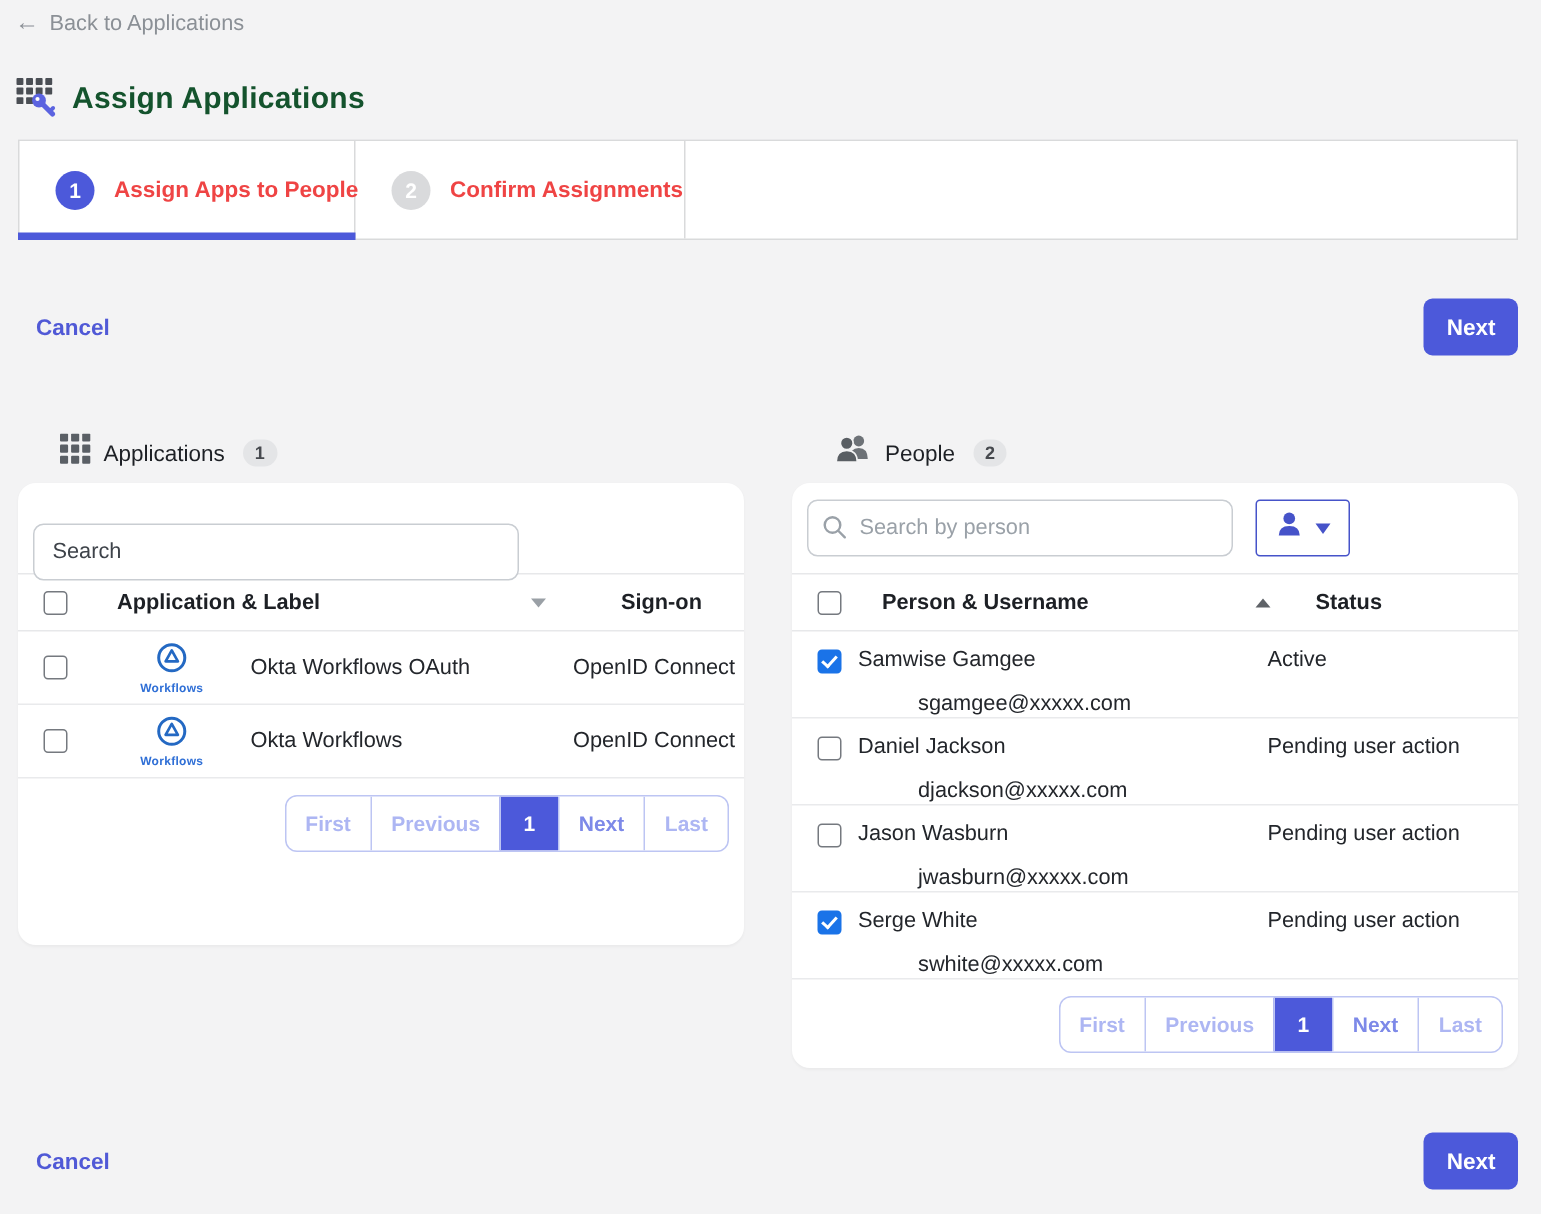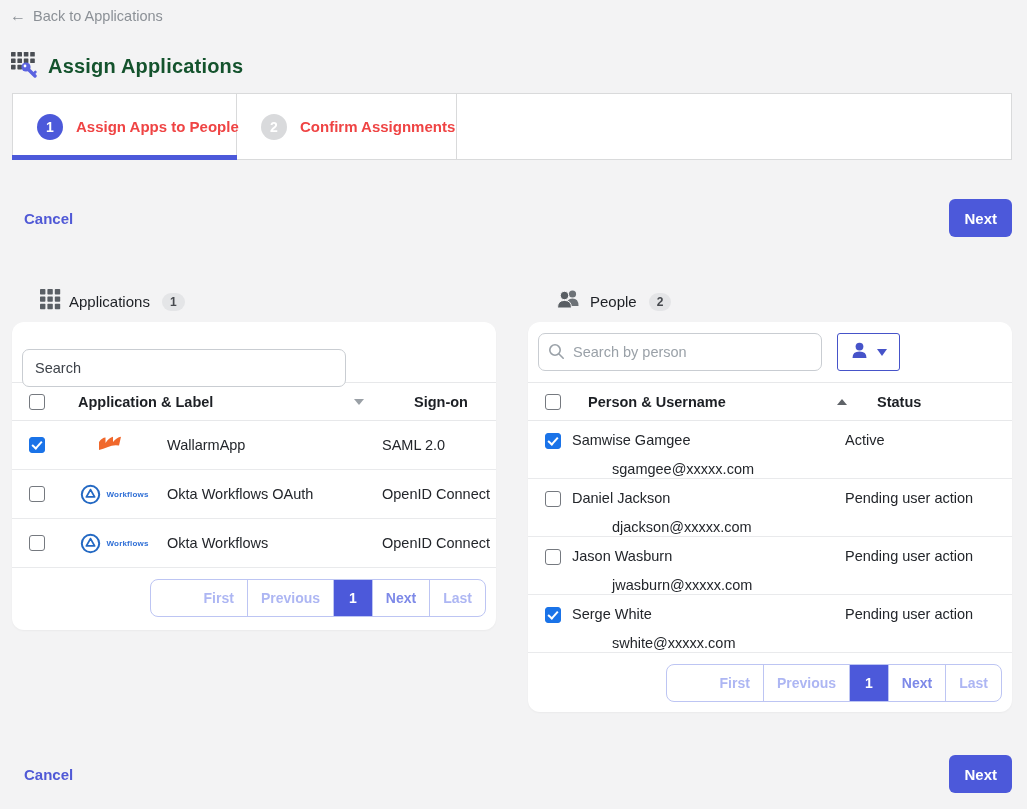--- a/index.html
+++ b/index.html
@@ -145,33 +145,33 @@
     font-size: 14.5px; padding-top: 10px;
   }
   .person-row .cb { margin-top: 2px; }
   .p-name { color: #23262b; line-height: 19px; }
   .p-user { color: #23262b; line-height: 19px; margin-top: 10px; margin-left: 40px; }
 
   
   .pager-row { display: flex; justify-content: flex-end; padding: 11px 10px 0 0; }
   .pager {
     display: inline-flex; border: 1px solid #bdc5f3; border-radius: 8px;
-    overflow: hidden; height: 38px; background: #fff; padding-left: 40px;
+    overflow: hidden; height: 38px; background: #fff;
   }
   .pg {
     display: flex; align-items: center; padding: 0 13px;
     font-size: 14px; font-weight: bold; color: #adb6f3;
     border-left: 1px solid #bdc5f3; cursor: pointer; white-space: nowrap;
   }
   .pg:first-child { border-left: none; }
   .pg.active { background: #4c59da; color: #fff; padding: 0 15px; }
   .pg.enabled { color: #7d89e8; }
 
   
-  .wf-logo { display: flex; align-items: center; gap: 5px; }
+  .wf-logo { display: flex; align-items: center; gap: 5px; flex-direction: column; }
   .wf-text { font-size: 8px; font-weight: bold; color: #2f6fd6; letter-spacing: .2px; }
 </style>
 </head>
 <body>
 
 <div class="back-link">
   <span class="back-arrow">←</span>
   <span>Back to Applications</span>
 </div>
 
@@ -259,32 +259,20 @@
 
   <div class="thead">
     <span class="cb"></span>
     <div class="th-main">
       <span>Application &amp; Label</span>
       <span class="caret-down"></span>
     </div>
     <span style="padding-left:20px">Sign-on</span>
   </div>
 
-  <div class="app-row">
-    <span class="cb" data-checked="true"></span>
-    <div class="app-logo-cell">
-      <span>
-        <svg width="36" height="20" viewBox="0 0 36 20">
-          <path d="M2 16 L2 8 Q5 3.5 8.5 3.5 L8.5 9 Q12 3.5 16 2.8 L16 8 Q19.5 3.5 24 2.8 L22 11.5 Q16 10.5 11 13 Q6 15.2 2 16 Z" fill="#f0682c"></path>
-        </svg>
-      </span>
-    </div>
-    <span class="cell-dark">WallarmApp</span>
-    <span class="cell-dark" style="padding-left:20px">SAML 2.0</span>
-  </div>
 
   <div class="app-row">
     <span class="cb" data-checked="false"></span>
     <div class="app-logo-cell">
       <span class="wf-logo">
         <svg width="21" height="21" viewBox="0 0 21 21">
           <circle cx="10.5" cy="10.5" r="8.7" fill="none" stroke="#2469c3" stroke-width="2"></circle>
           <path d="M10.5 5.6 L14.6 12.9 L6.4 12.9 Z" fill="none" stroke="#2469c3" stroke-width="1.8" stroke-linejoin="round"></path>
         </svg>
         <span class="wf-text">Workflows</span>

